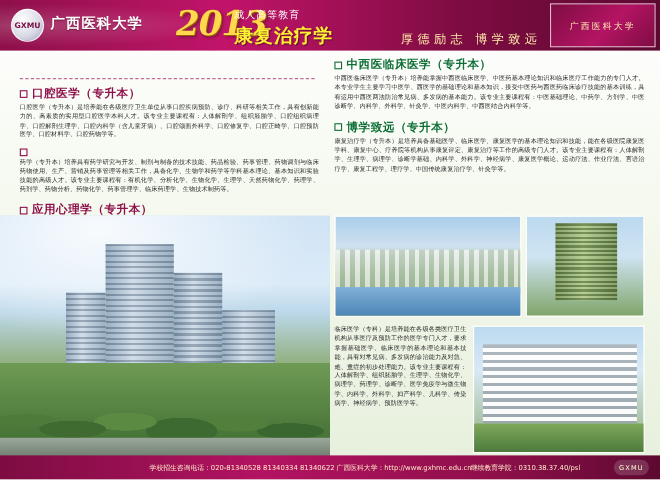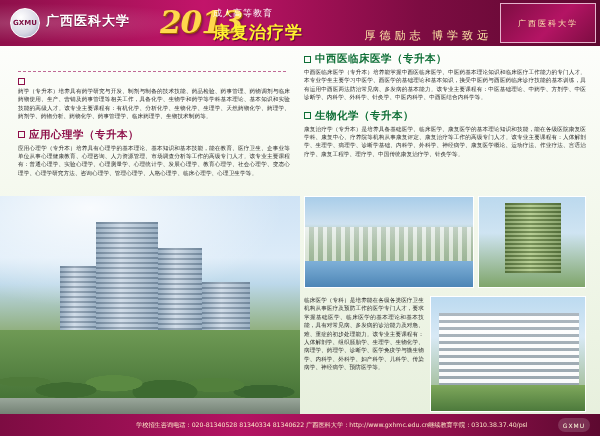--- a/index.html
+++ b/index.html
@@ -212,20 +212,27 @@
     <div class="hdr-sub">成人高等教育</div>
     <div class="hdr-title">康复治疗学</div>
     <div class="hdr-slogan">厚德励志 博学致远</div>
     <div class="hdr-plaque">广西医科大学</div>
   </div>
 
   <div class="sec-rule"></div>
 
   <div class="colL">
 
+    <div class="major">
+      <div class="major-head">
+        <span class="sq"></span>
+        <span class="major-name">口腔医学（专升本）</span>
+      </div>
+      <div class="major-body">口腔医学（专升本）是培养能在各级医疗卫生单位从事口腔疾病预防、诊疗、科研等相关工作，具有创新能力的、高素质的实用型口腔医学本科人才。该专业主要课程有：人体解剖学、组织胚胎学、口腔组织病理学、口腔解剖生理学、口腔内科学（含儿童牙病）、口腔颌面外科学、口腔修复学、口腔正畸学、口腔预防医学、口腔材料学、口腔药物学等。</div>
+    </div>
 
     <div class="major">
       <div class="major-head">
         <span class="sq"></span>
       </div>
       <div class="major-body">药学（专升本）培养具有药学研究与开发、制剂与制备的技术技能、药品检验、药事管理、药物调剂与临床药物使用、生产、营销及药事管理等相关工作，具备化学、生物学和药学等学科基本理论、基本知识和实验技能的高级人才。该专业主要课程有：有机化学、分析化学、生物化学、生理学、天然药物化学、药理学、药剂学、药物分析、药物化学、药事管理学、临床药理学、生物技术制药等。</div>
     </div>
 
     <div class="major">
       <div class="major-head">
@@ -243,21 +250,21 @@
       <div class="major-head">
         <span class="sq r"></span>
         <span class="major-name r">中西医临床医学（专升本）</span>
       </div>
       <div class="major-body">中西医临床医学（专升本）培养能掌握中西医临床医学、中医药基本理论知识和临床医疗工作能力的专门人才。本专业学生主要学习中医学、西医学的基础理论和基本知识，接受中医药与西医药临床诊疗技能的基本训练，具有运用中西医两法防治常见病、多发病的基本能力。该专业主要课程有：中医基础理论、中药学、方剂学、中医诊断学、内科学、外科学、针灸学、中医内科学、中西医结合内科学等。</div>
     </div>
 
     <div class="major">
       <div class="major-head">
         <span class="sq r"></span>
-        <span class="major-name r">生物化学（专升本）</span>
+        <span class="major-name r">博学致远（专升本）</span>
       </div>
       <div class="major-body">康复治疗学（专升本）是培养具备基础医学、临床医学、康复医学的基本理论知识和技能，能在各级医院康复医学科、康复中心、疗养院等机构从事康复评定、康复治疗等工作的高级专门人才。该专业主要课程有：人体解剖学、生理学、病理学、诊断学基础、内科学、外科学、神经病学、康复医学概论、运动疗法、作业疗法、言语治疗学、康复工程学、理疗学、中国传统康复治疗学、针灸学等。</div>
     </div>
 
   </div>
 
   <div style="position:absolute;left:304px;top:296px;width:120px;">
     <div class="major-body">临床医学（专科）是培养能在各级各类医疗卫生机构从事医疗及预防工作的医学专门人才，要求掌握基础医学、临床医学的基本理论和基本技能，具有对常见病、多发病的诊治能力及对急、难、重症的初步处理能力。该专业主要课程有：人体解剖学、组织胚胎学、生理学、生物化学、病理学、药理学、诊断学、医学免疫学与微生物学、内科学、外科学、妇产科学、儿科学、传染病学、神经病学、预防医学等。</div>
   </div>
 

